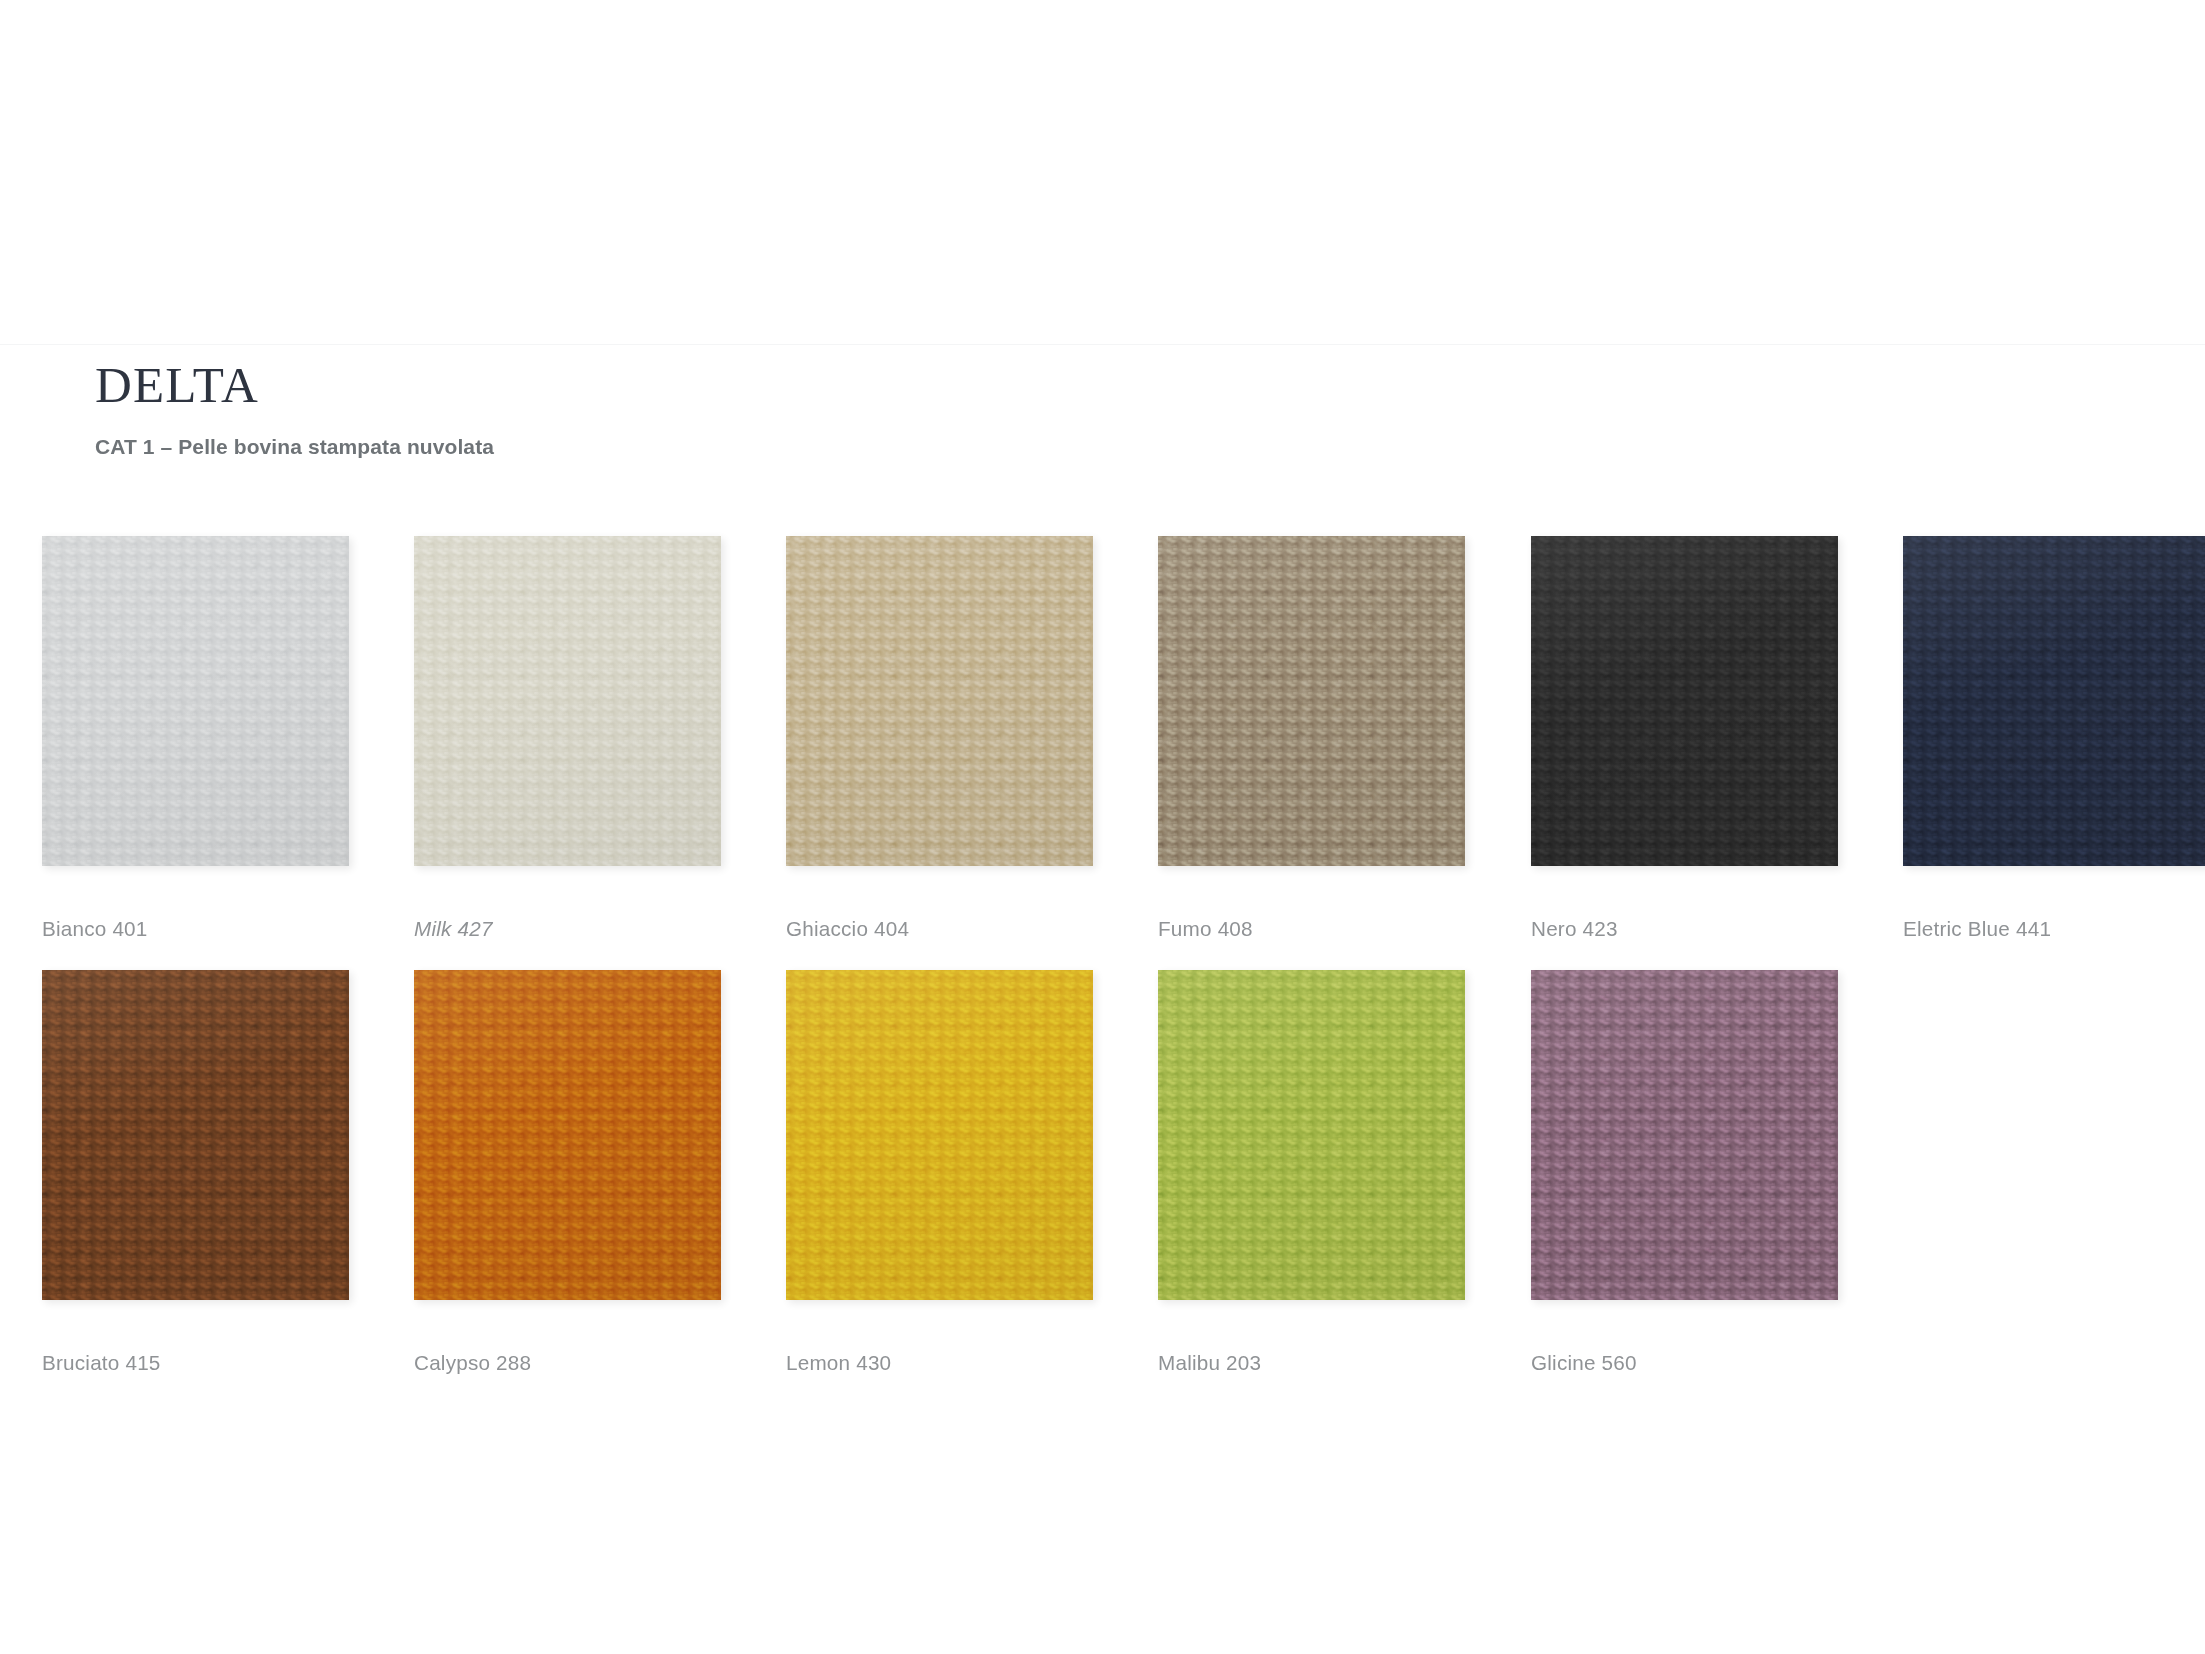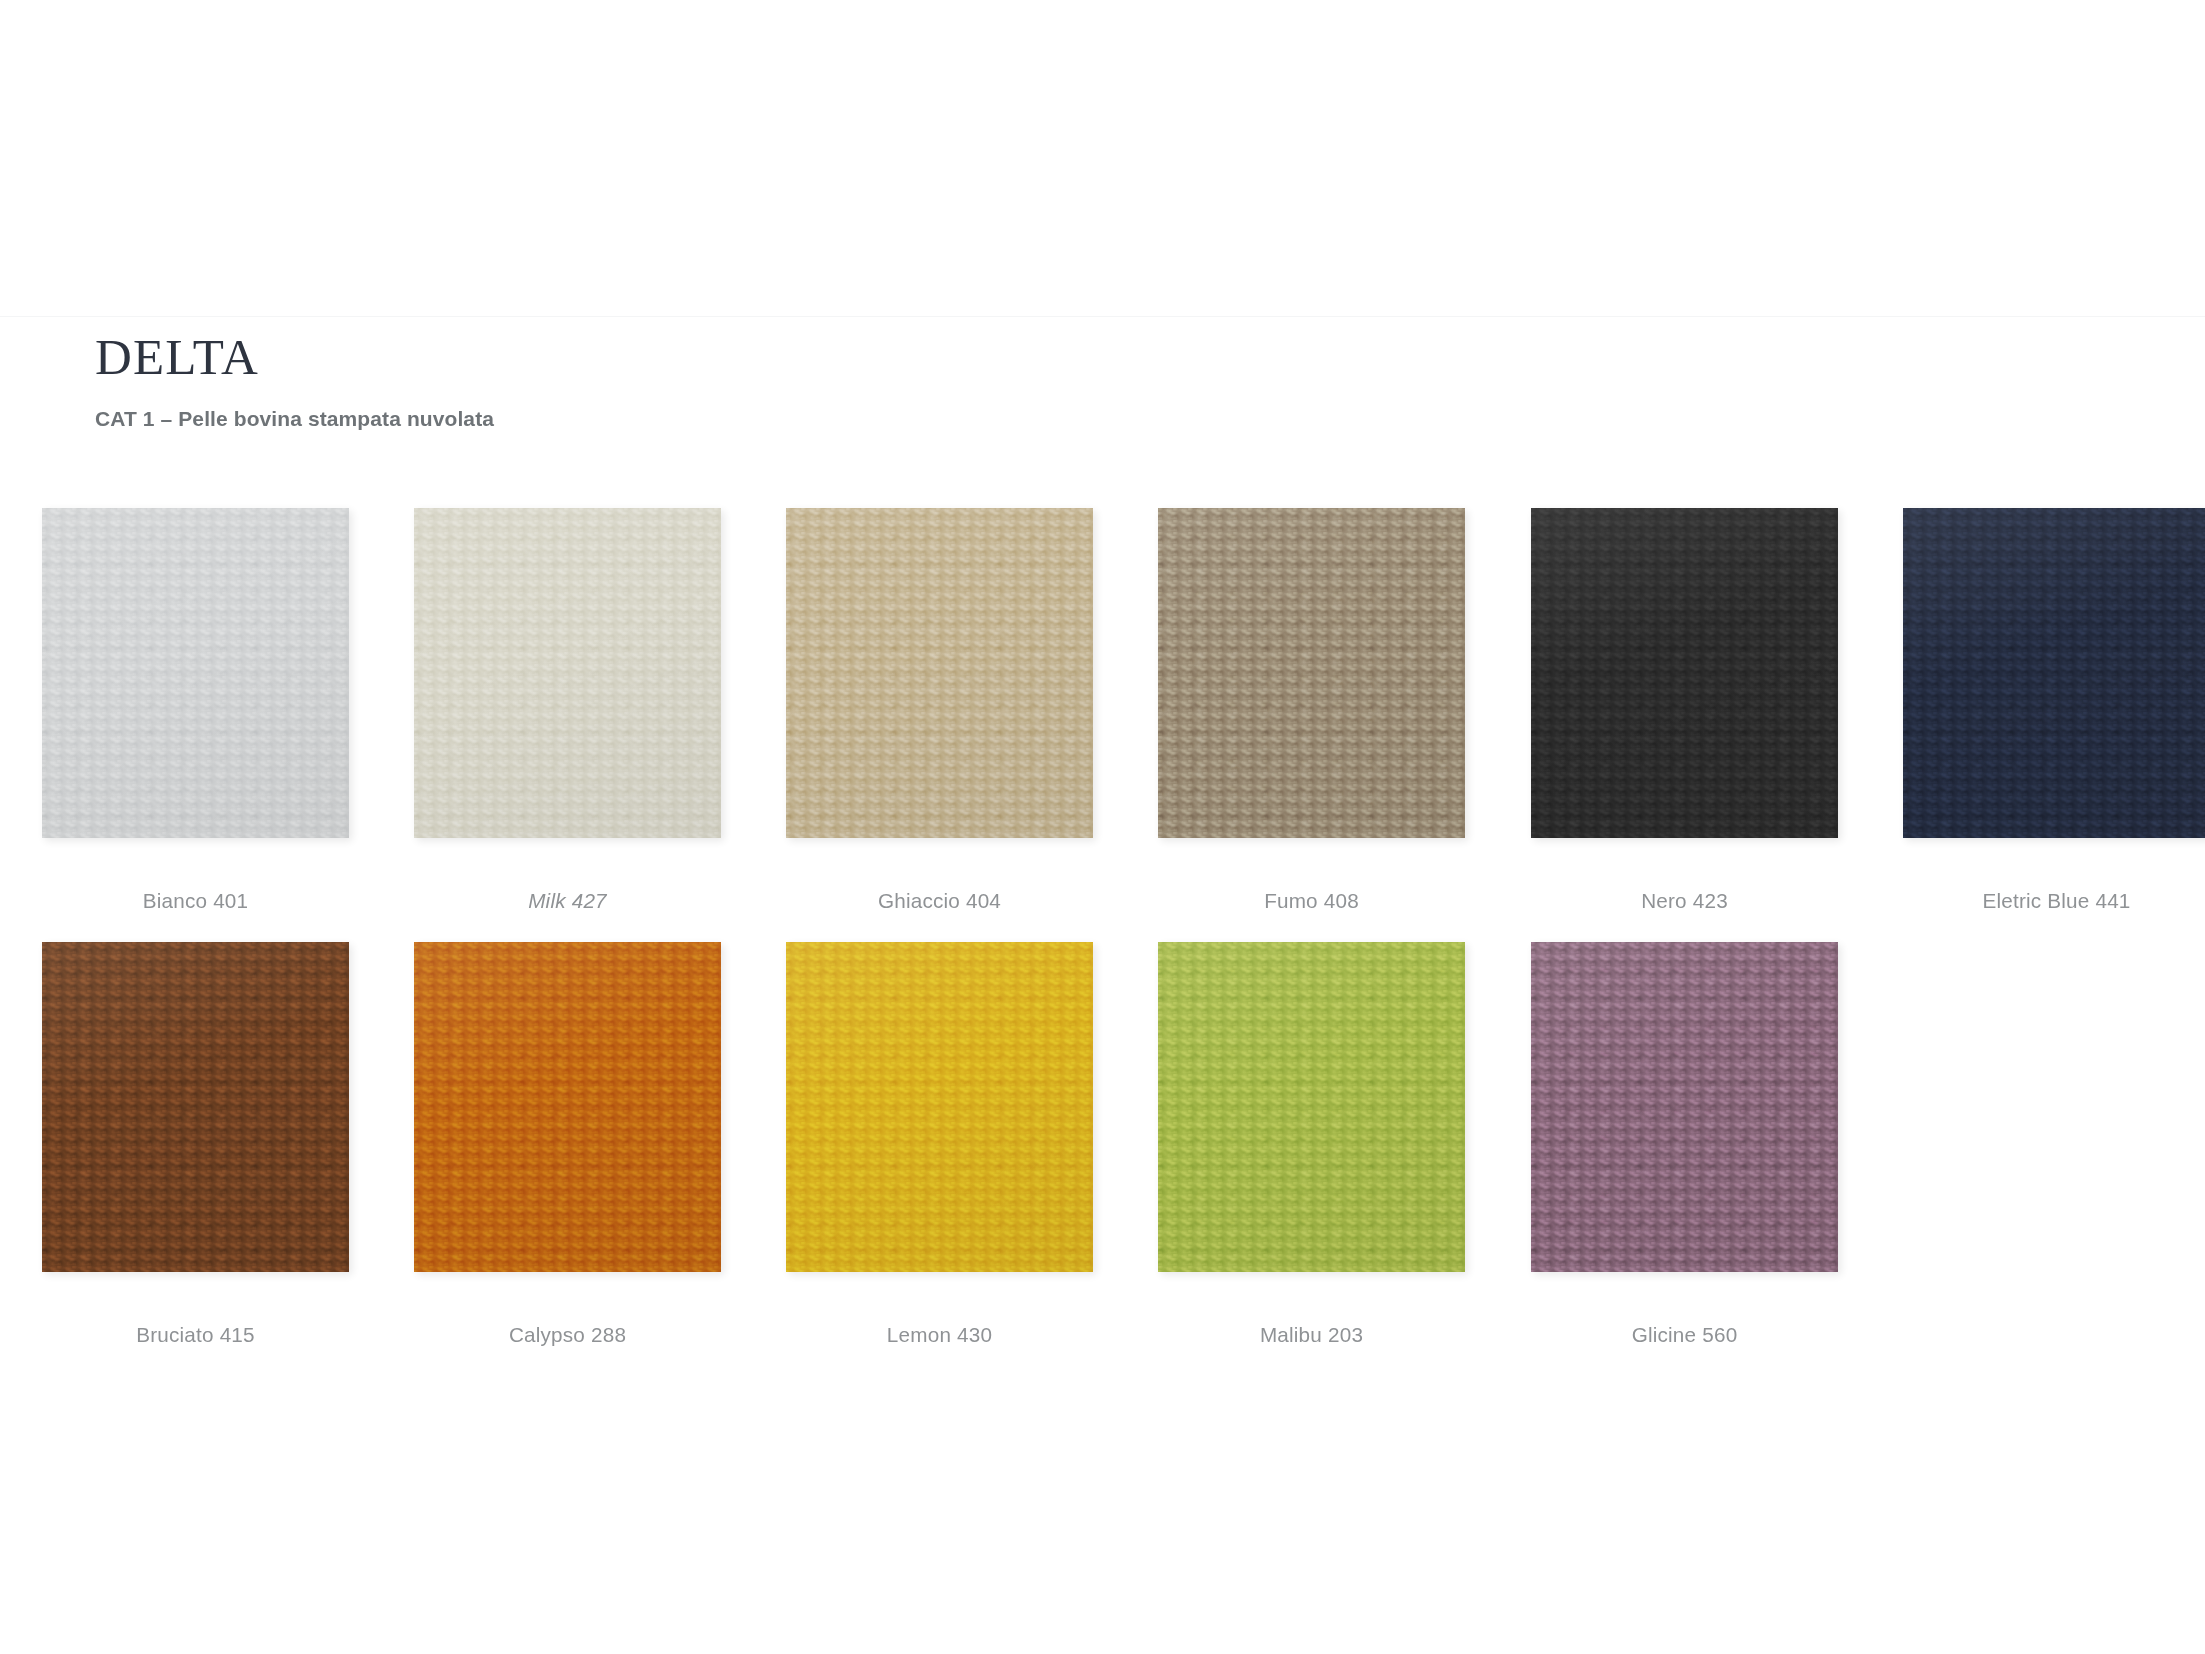--- a/index.html
+++ b/index.html
@@ -10,20 +10,21 @@
     background: #ffffff;
     font-family: "Liberation Sans", sans-serif;
     overflow: hidden;
   }
 
   #page {
     position: relative;
     width: 2205px;
     height: 1323px;
     background: #ffffff;
+    margin-top: 28px;
   }
 
   
   .top-divider {
     position: absolute;
     left: 0;
     top: 316px;
     width: 2205px;
     height: 1.1px;
     background: #f4f5f6;
@@ -125,21 +126,20 @@
   }
 
   .swatch .sheen {
     position: absolute;
     inset: 0;
     background: linear-gradient(160deg, rgba(255,255,255,0.07) 0%, rgba(255,255,255,0) 42%, rgba(0,0,0,0.045) 100%);
   }
 
   .swatch-label {
     margin-top: 51px;
-    text-align: center;
     font-family: "Liberation Sans", sans-serif;
     font-size: 20.7px;
     font-weight: 400;
     color: #8f9295;
     letter-spacing: 0.2px;
     white-space: nowrap;
   }
 </style>
 </head>
 <body>

